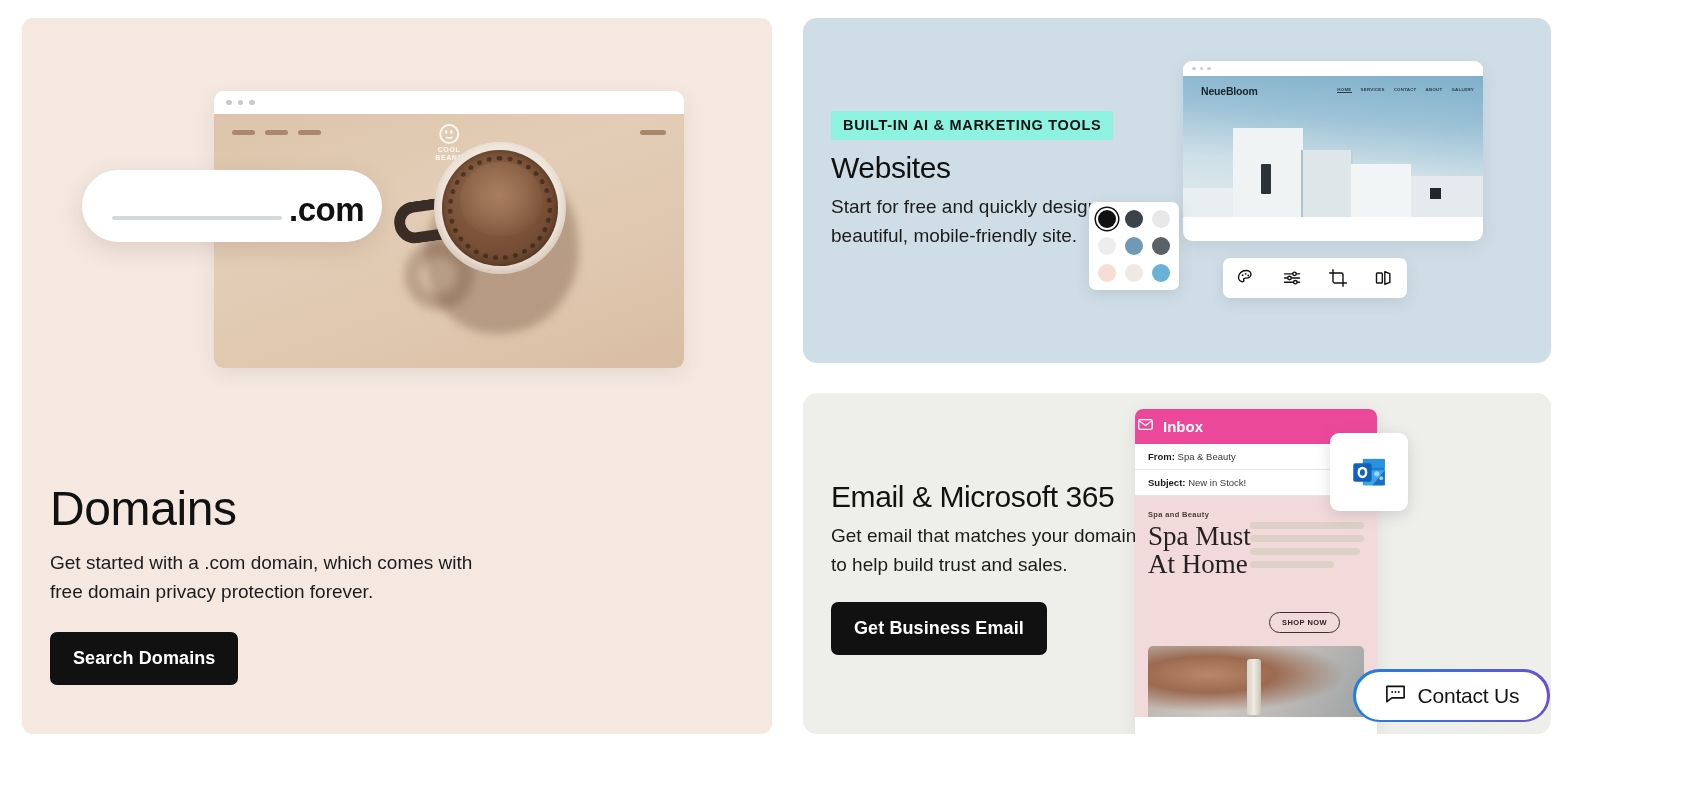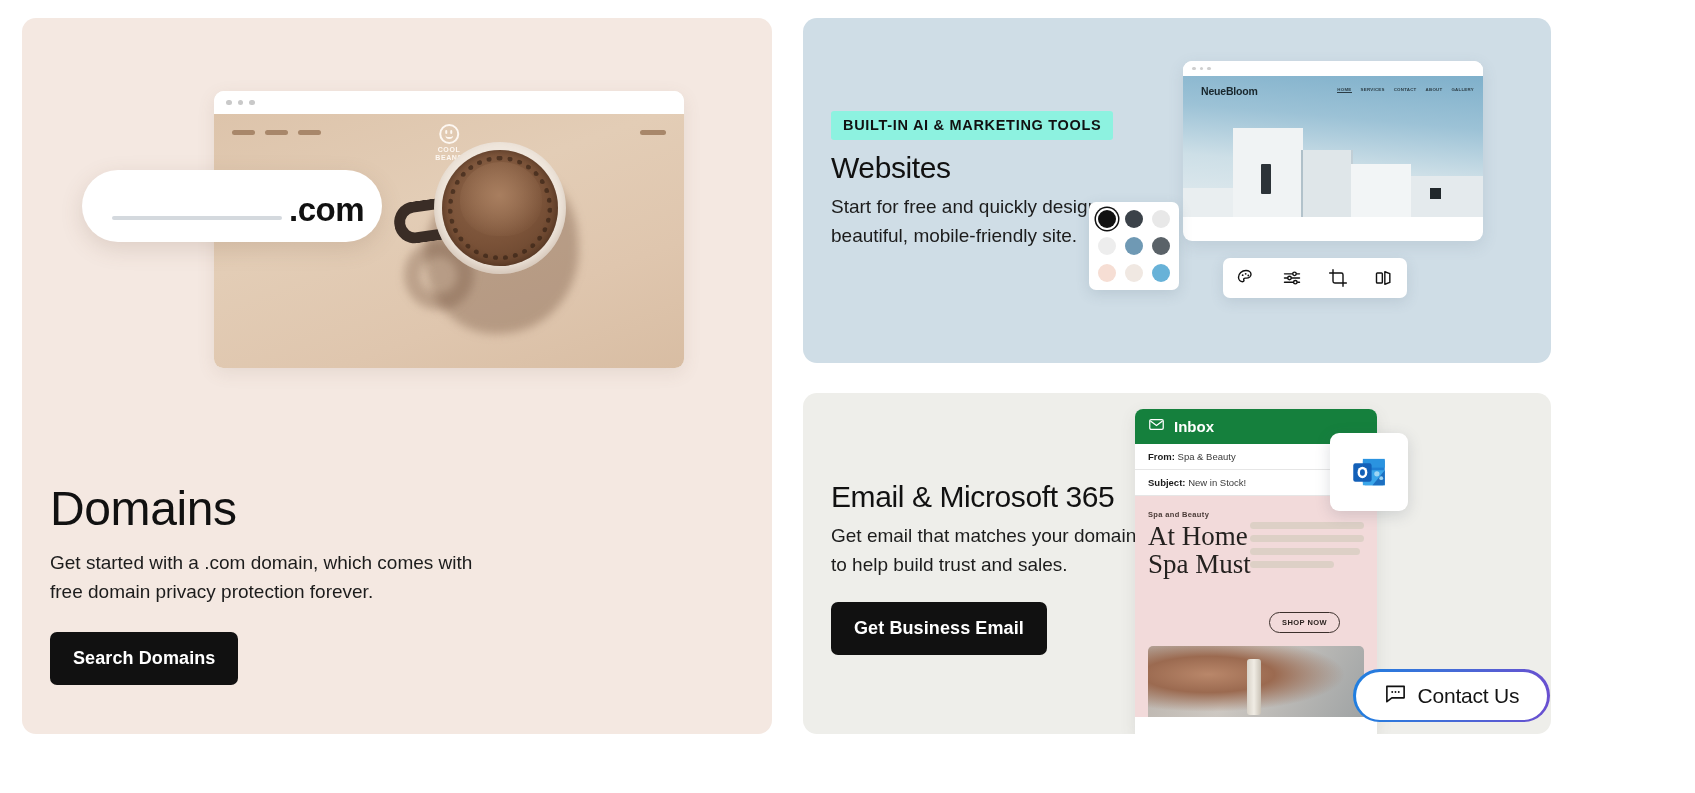--- a/index.html
+++ b/index.html
@@ -20,20 +20,21 @@
   
   .card {
     position: absolute;
     border-radius: 14px;
     overflow: hidden;
   }
   #domains-card {
     left: 22px; top: 18px;
     width: 750px; height: 716px;
     background: #f4e8e1;
+    border-radius: 11px;
   }
   #websites-card {
     left: 803px; top: 18px;
     width: 748px; height: 345px;
     background: #cfdde6;
   }
   #email-card {
     left: 803px; top: 393px;
     width: 748px; height: 341px;
     background: #eeeeea;
@@ -333,23 +334,23 @@
   #email-mock {
     position: absolute;
     left: 332px; top: 16px;
     width: 242px; height: 325px;
     border-radius: 8px 8px 0 0;
     overflow: hidden;
     box-shadow: 0 5px 16px rgba(90,90,80,0.12);
     background: #ffffff;
   }
   #inbox-bar {
-    height: 35px; background: #15803d;
+    height: 35px; background: #ec4899;
     display: flex; align-items: center; gap: 9px;
-    padding-left: 13px;
+    padding-left: 2px;
   }
   #inbox-bar .label { color: #ffffff; font-size: 15px; font-weight: bold; }
   .mail-field {
     padding: 7px 13px;
     font-size: 9.5px; color: #3a3a3a;
     border-bottom: 1px solid #e6e6e6;
     background: #ffffff;
   }
   .mail-field b { color: #1b1b1b; }
   #promo-body {
@@ -580,22 +581,22 @@
         <b>From:</b>
         <span>Spa &amp; Beauty</span>
       </div>
       <div class="mail-field">
         <b>Subject:</b>
         <span>New in Stock!</span>
       </div>
       <div id="promo-body">
         <div id="promo-eyebrow">Spa and Beauty</div>
         <div id="promo-headline">
+          <div>Spa Must</div>
           <div>At Home</div>
-          <div>Spa Must</div>
         </div>
         <div id="promo-lines">
           <i style="width: 114px;"></i>
           <i style="width: 114px;"></i>
           <i style="width: 110px;"></i>
           <i style="width: 84px;"></i>
         </div>
         <button id="shop-now-pill">SHOP NOW</button>
         <div id="promo-photo">
           <span class="bottle"></span>

